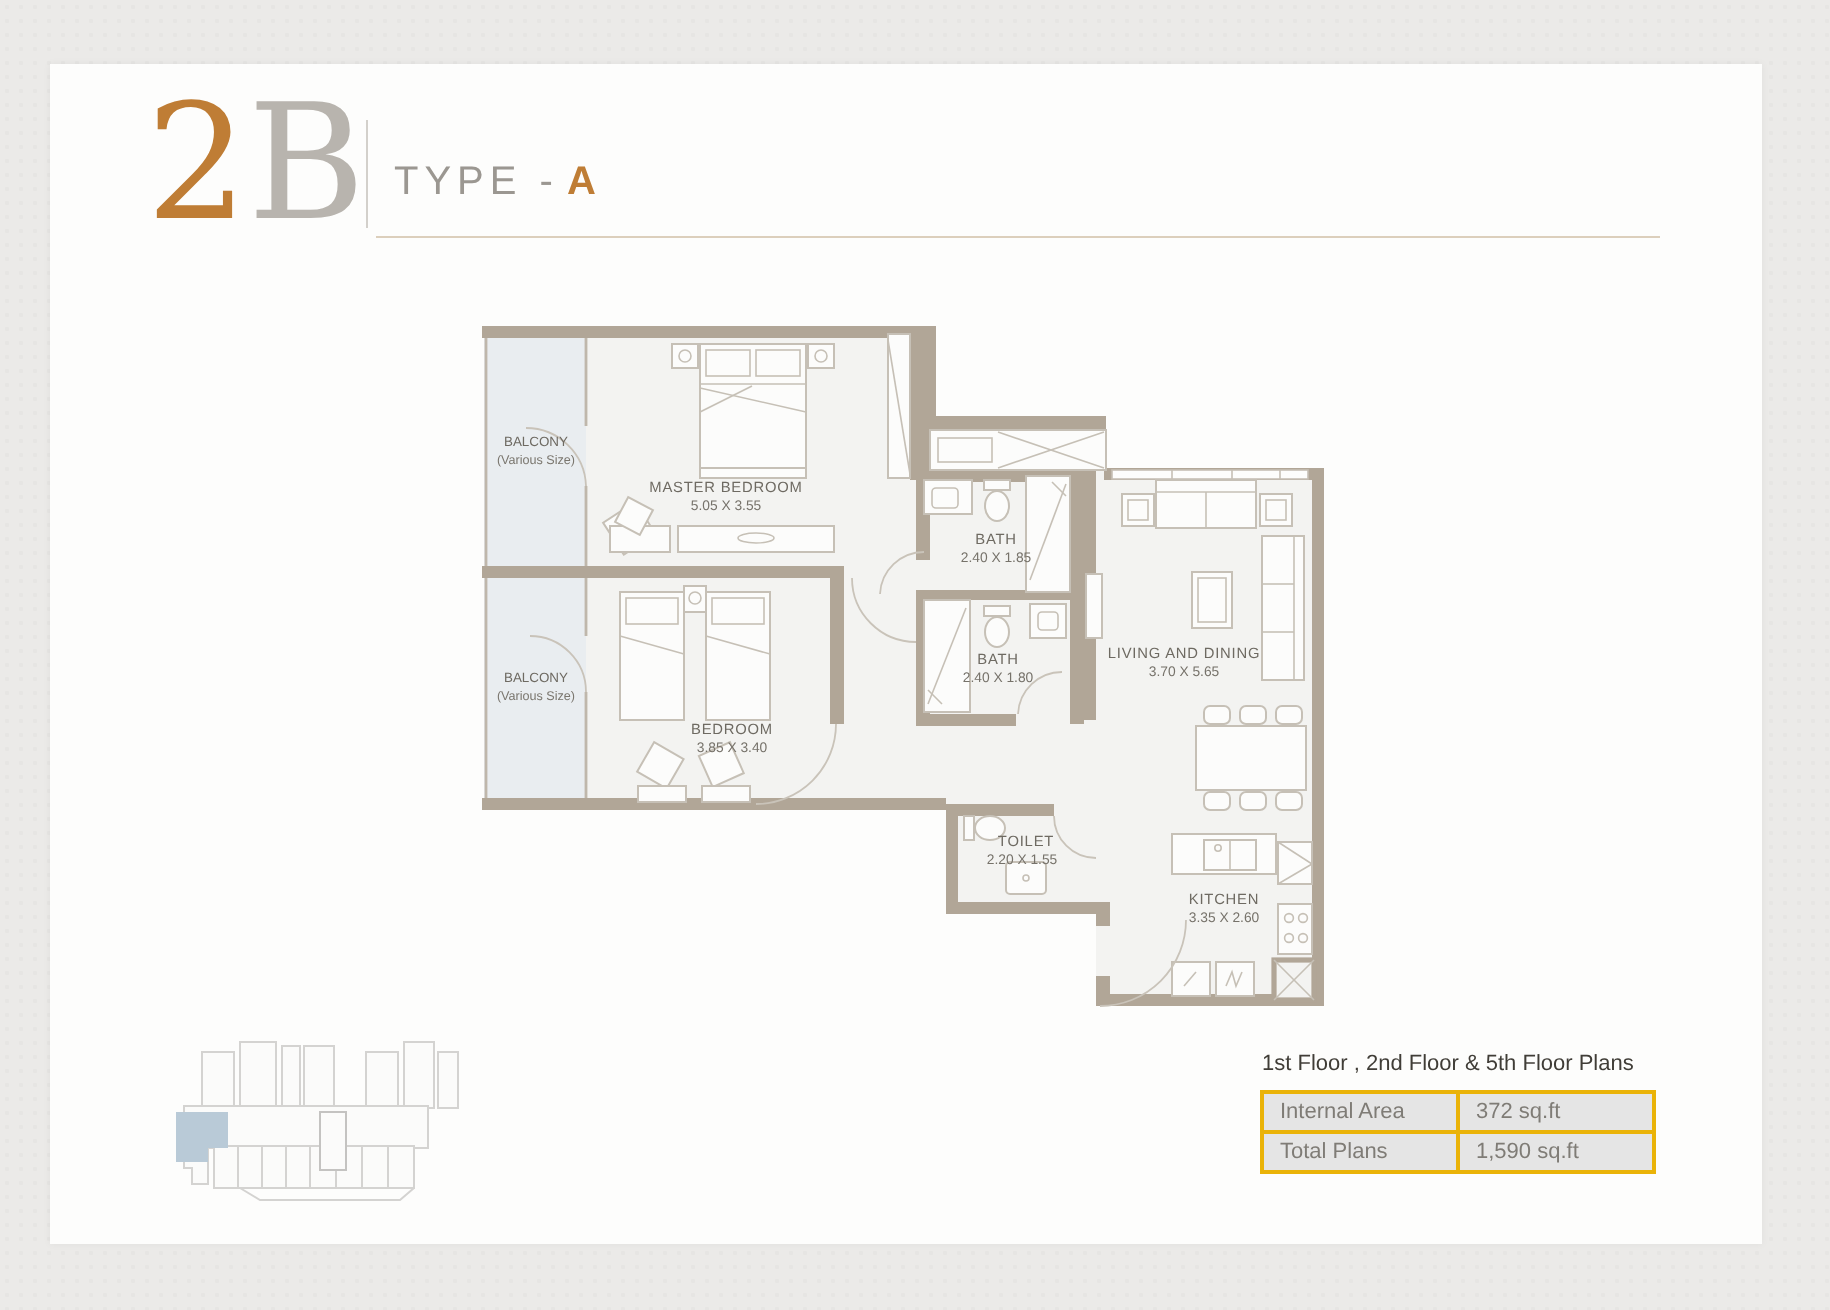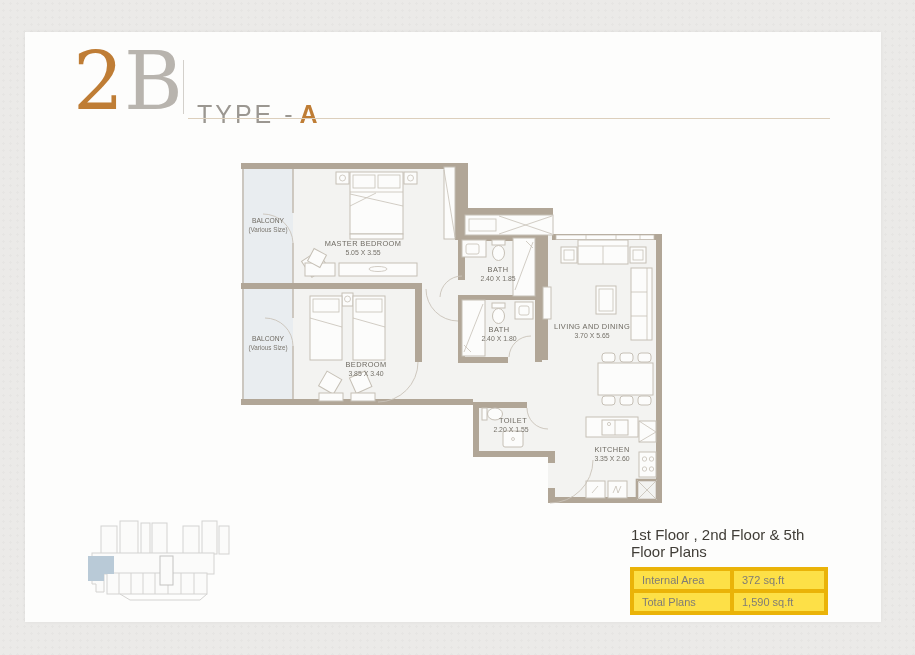--- a/index.html
+++ b/index.html
@@ -12,44 +12,44 @@
   }
   .card{
     position:absolute;left:25px;top:32px;width:856px;height:590px;
     background:#fdfdfc;box-shadow:0 0 4px rgba(0,0,0,0.05);
   }
   
   .title-block{position:absolute;left:48px;top:12px;display:flex;align-items:flex-start;}
   .big-num{font-family:"DejaVu Serif", serif;font-size:80px;line-height:76px;color:#bf7d35;font-weight:400;}
   .big-letter{font-family:"DejaVu Serif", serif;font-size:80px;line-height:76px;color:#b8b4ae;font-weight:400;}
   .title-divider{position:absolute;left:158px;top:28px;width:1px;height:54px;background:#d3d0cb;}
-  .type-line{position:absolute;left:172px;top:68px;font-size:25px;letter-spacing:3px;color:#9b9791;text-align:center;}
+  .type-line{position:absolute;left:172px;top:48px;font-size:20px;letter-spacing:3px;color:#9b9791;text-align:center;}
   .type-line .accent{color:#bf7d35;font-weight:700;margin-left:4px;}
   .title-rule{position:absolute;left:163px;top:86px;width:642px;height:1px;background:#dccfbc;}
   
   .plan-svg{position:absolute;left:213px;top:126px;}
   .room-name{font-family:"Liberation Sans", sans-serif;font-size:7.4px;fill:#6e6a62;letter-spacing:0.4px;}
   .room-dim{font-family:"Liberation Sans", sans-serif;font-size:6.9px;fill:#76726a;}
   .room-small{font-family:"Liberation Sans", sans-serif;font-size:6.7px;fill:#6e6a62;}
   .room-small2{font-family:"Liberation Sans", sans-serif;font-size:6.3px;fill:#7a766e;}
   .wall{fill:#b1a697;}
   .furn{fill:#fcfcfb;stroke:#c6c0b6;stroke-width:1;}
   .furnline{stroke:#c6c0b6;stroke-width:0.8;fill:none;}
   .arc{stroke:#c9c3b9;stroke-width:0.9;fill:none;}
   .thinwall{stroke:#bfb7ab;stroke-width:1.4;fill:none;}
   
   .keyplan-svg{position:absolute;left:57px;top:482px;}
   .kp{fill:#fbfbfa;stroke:#d4d3d1;stroke-width:1;}
   
   .footer{position:absolute;left:605px;top:494px;width:200px;}
-  .footer-title{font-size:15px;color:#403d37;margin:0 0 7px 1px;}
+  .footer-title{font-size:11px;color:#403d37;margin:0 0 7px 1px;}
   table.area{border-collapse:collapse;width:198px;}
   table.area td{
-    border:4px solid #eab308;height:16px;font-size:11px;color:#7f7c76;
-    padding:1px 8px;background:#fde047;
+    border:2px solid #eab308;height:16px;font-size:11px;color:#7f7c76;
+    padding:1px 8px;background:#e5e5e5;
   }
   table.area td.c1{width:80px;}
 </style>
 </head>
 <body>
 
 <div class="card">
 
   <div class="title-block">
     <span class="big-num">2</span>

